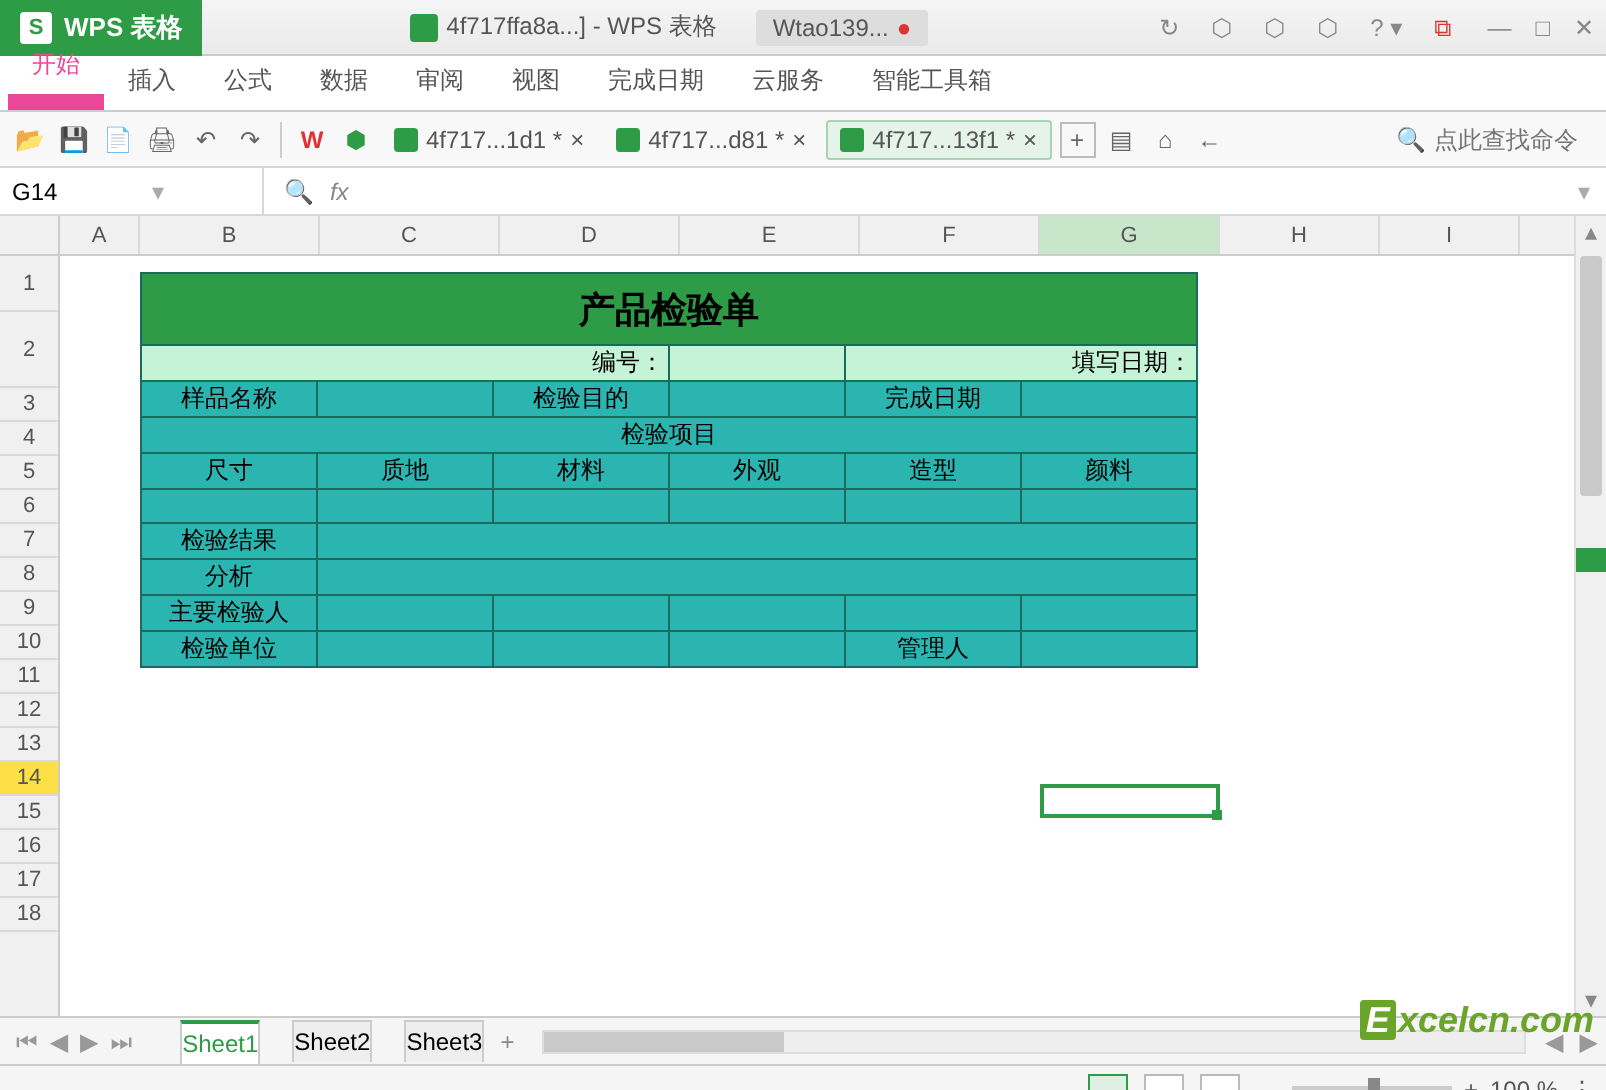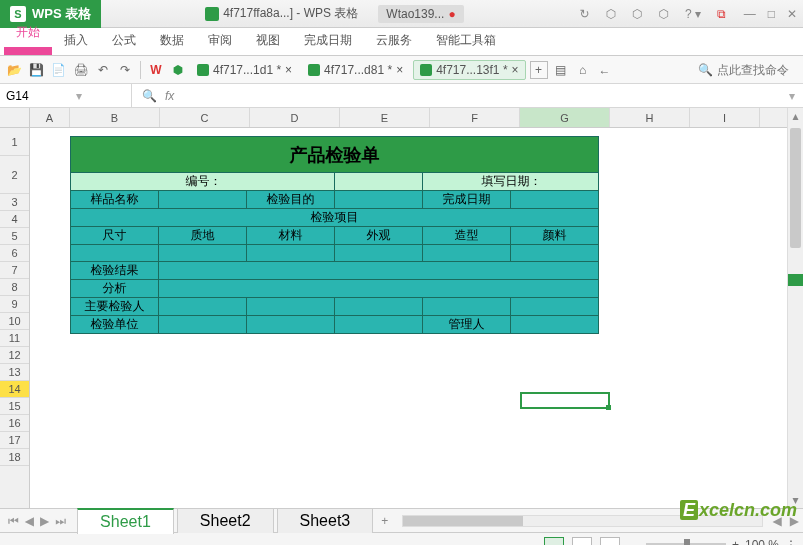--- a/index.html
+++ b/index.html
@@ -53,40 +53,40 @@
 .ch.A{width:40px}.ch.B{width:90px}.ch.C{width:90px}.ch.D{width:90px}.ch.E{width:90px}.ch.F{width:90px}.ch.G{width:90px}.ch.H{width:80px}.ch.I{width:70px}
 .ch.sel { background: #c8e6c9; }
 .rh.sel { background: #fde047; }
 
 .cells { position: relative; }
 
 
 .sheet { position: absolute; left: 40px; top: 8px; border-collapse: collapse; }
 .sheet td { border: 1px solid #1a6b5e; height: 17px; text-align: center; font-size: 12px; padding: 0 2px; }
 .sheet .title td { height: 36px; background: #2e9b47; color: #000; font-size: 18px; font-weight: bold; border: 1px solid #1a6b5e; }
-.sheet .subhead td { background: #c4f3d6; height: 17px; text-align: center; padding-left: 4px; }
+.sheet .subhead td { background: #c4f3d6; height: 17px; text-align: right; padding-left: 4px; }
 .sheet .teal td { background: #2ab5b0; }
 .sheet td.w { width: 88px; }
 
 
 .activecell { position: absolute; border: 2px solid #2e9b47; pointer-events: none; }
 .activecell .handle { position: absolute; right: -3px; bottom: -3px; width: 5px; height: 5px; background: #2e9b47; }
 
 
 .vscroll { width: 16px; background: #f0f0f0; border-left: 1px solid #ddd; position: relative; }
 .vscroll .thumb { position: absolute; left: 2px; right: 2px; top: 20px; height: 120px; background: #c9c9c9; border-radius: 2px; }
 .vscroll .mark { position: absolute; left: 0; right: 0; top: 166px; height: 12px; background: #2e9b47; }
 .vscroll .btn { position: absolute; left: 0; right: 0; height: 16px; display: flex; align-items: center; justify-content: center; color: #888; cursor: pointer; }
 .vscroll .up { top: 0; } .vscroll .down { bottom: 0; }
 
 
 .sheettabs { height: 24px; display: flex; align-items: center; border-top: 1px solid #ccc; background: #f5f5f5; }
 .sheettabs .nav { display: flex; gap: 2px; padding: 0 6px; color: #999; }
 .sheettabs .nav span { cursor: pointer; padding: 0 2px; }
-.sheettabs .stab { padding: 3px 22px; border: 1px solid #ccc; border-bottom: none; background: #eee; margin-left: 3px; cursor: pointer; font-size: 16px; }
+.sheettabs .stab { padding: 3px 0; border: 1px solid #ccc; border-bottom: none; background: #eee; margin-left: 16px; cursor: pointer; font-size: 12px; }
 .sheettabs .stab.active { background: #fff; color: #2e9b47; border-top: 2px solid #2e9b47; }
 .sheettabs .add { padding: 0 8px; color: #888; cursor: pointer; }
 .sheettabs .hscroll { flex: 1; margin: 0 6px; height: 12px; background: #eee; border: 1px solid #ddd; position: relative; }
 .sheettabs .hscroll .ht { position: absolute; left: 0; top: 0; bottom: 0; width: 120px; background: #c9c9c9; }
 
 
 .status { height: 24px; display: flex; align-items: center; border-top: 1px solid #ccc; background: #f5f5f5; padding: 0 6px; gap: 8px; }
 .status .mid { flex: 1; }
 .status .viewbtn { width: 20px; height: 16px; border: 1px solid #bbb; background: #fff; cursor: pointer; }
 .status .viewbtn.active { background: #dfefe3; border-color: #2e9b47; }

